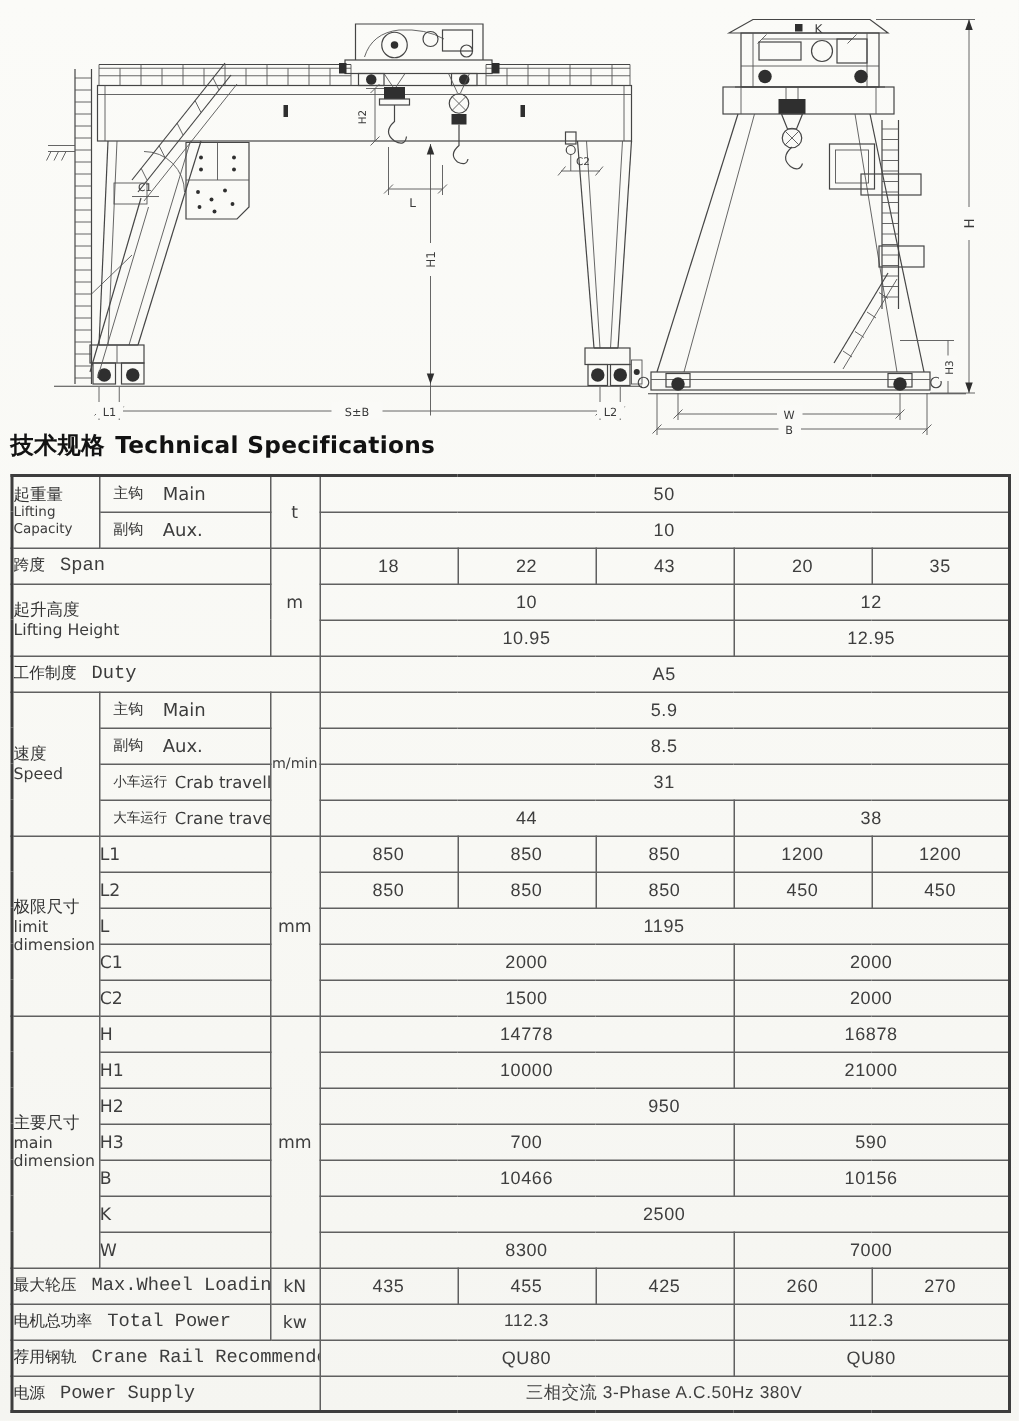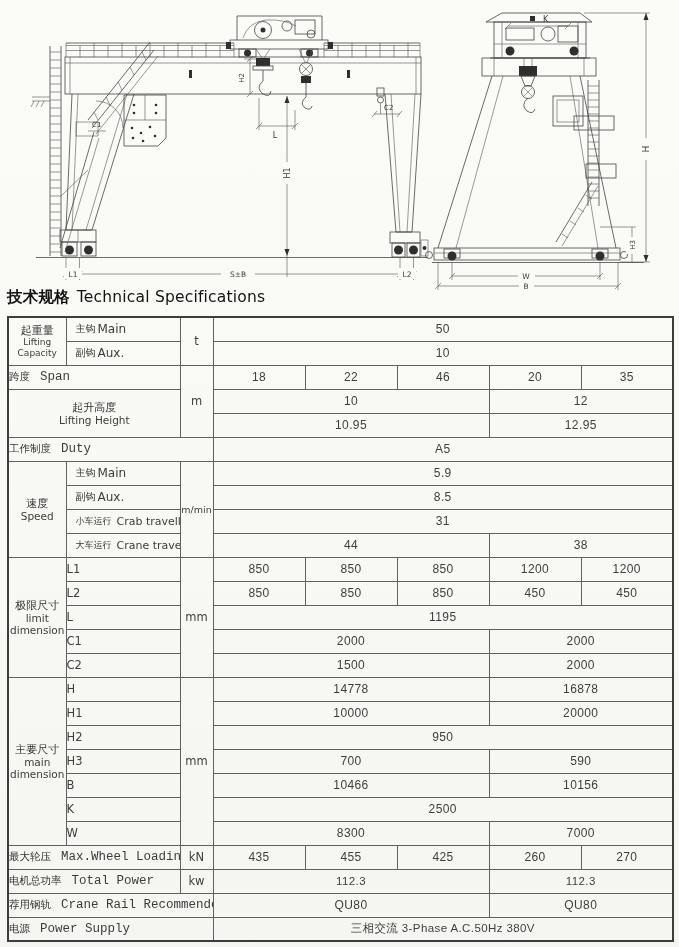--- a/index.html
+++ b/index.html
@@ -6,30 +6,30 @@
   html,body{width:679px;height:947px}
   body{position:relative;overflow:hidden;background:#f8f8f5;font-family:"Liberation Sans",sans-serif;}
   .page{position:absolute;inset:0;background:linear-gradient(180deg,#fbfbf8 0%,#f8f8f4 60%,#f5f5f1 100%);}
   svg{position:absolute;top:0;left:0}
   svg .ln{stroke:#454545;stroke-width:.8;fill:none}
   svg .thin{stroke:#555;stroke-width:.6;fill:none}
   svg .dk{fill:#2f2f2f;stroke:none}
   svg .bg{fill:#fafaf7;stroke:none}
   svg text{font-family:"DejaVu Sans",sans-serif;fill:#3a3a3a}
   .title{position:absolute;top:287px;left:7px;font-size:15.5px;font-weight:bold;color:#121212;letter-spacing:.2px;white-space:nowrap}
-  .title .en{margin-left:7px;font-family:"DejaVu Sans",sans-serif;font-weight:normal}
+  .title .en{margin-left:7px;font-family:"DejaVu Sans",sans-serif;font-weight:bold}
   table.spec{position:absolute;top:316px;left:7px;width:665px;table-layout:fixed;border-collapse:collapse;border:2px solid #3d3d3d}
   table.spec td{border:1px solid #606060;height:24px;padding:0;vertical-align:middle;color:#3e3e3e;overflow:hidden}
   td.val{text-align:center;font-family:Liberation Sans, sans-serif;font-size:12px;color:#4a4a4a;letter-spacing:.4px}
   td.val.sm{font-size:11.5px}
-  .blk{text-align:center}
+  .blk{text-align:left}
   .blk .zh{font-size:11px;display:block;line-height:13px;color:#333}
   .blk .en{font-size:9px;display:block;line-height:11px;font-family:"DejaVu Sans",sans-serif;color:#3c3c3c}
   .blk .en2{font-size:10.5px;display:block;line-height:12px;font-family:"DejaVu Sans",sans-serif;color:#3c3c3c}
-  .sub{display:flex;align-items:center;padding-left:9px;gap:2px;height:100%}
+  .sub{display:flex;align-items:center;padding-left:9px;gap:13px;height:100%}
   .sub .zh{font-size:10px;color:#333;white-space:nowrap}
   .sub .en{font-size:12px;font-family:"DejaVu Sans",sans-serif;color:#3c3c3c;white-space:nowrap}
   .sub.tight{gap:5px}
   .sub.tight .zh{font-size:9px}
   .sub.tight .en{font-size:11px}
   .cen{display:flex;align-items:center;gap:10px;height:100%}
   .cen .zh{font-size:10.5px;color:#333;white-space:nowrap}
   .cen .en{font-size:12.5px;font-family:Liberation Mono, monospace;color:#3c3c3c;white-space:nowrap}
   td.unit{text-align:center;font-family:"DejaVu Sans",sans-serif;font-size:11.5px;color:#3c3c3c}
   td.unit.sm{font-size:9.5px}
@@ -425,21 +425,21 @@
   <tr>
     <td colspan="2">
             <div class="cen">
               <span class="zh">跨度</span>
               <span class="en">Span</span>
             </div>
           </td>
     <td rowspan="3" class="unit">m</td>
     <td class="val">18</td>
     <td class="val">22</td>
-    <td class="val">46</td>
+    <td class="val">43</td>
     <td class="val">20</td>
     <td class="val">35</td>
   </tr>
 
   <tr>
     <td colspan="2" rowspan="2" class="blk">
       <span class="zh">起升高度</span>
       <span class="en2">Lifting Height</span>
     </td>
     <td colspan="3" class="val">10</td>
@@ -547,21 +547,21 @@
       <span class="en2">dimension</span>
     </td>
     <td class="dim">H</td>
     <td rowspan="7" class="unit">mm</td>
     <td colspan="3" class="val">14778</td>
     <td colspan="2" class="val">16878</td>
   </tr>
   <tr>
     <td class="dim">H1</td>
     <td colspan="3" class="val">10000</td>
-    <td colspan="2" class="val">20000</td>
+    <td colspan="2" class="val">21000</td>
   </tr>
   <tr>
     <td class="dim">H2</td>
     <td colspan="5" class="val">950</td>
   </tr>
   <tr>
     <td class="dim">H3</td>
     <td colspan="3" class="val">700</td>
     <td colspan="2" class="val">590</td>
   </tr>

